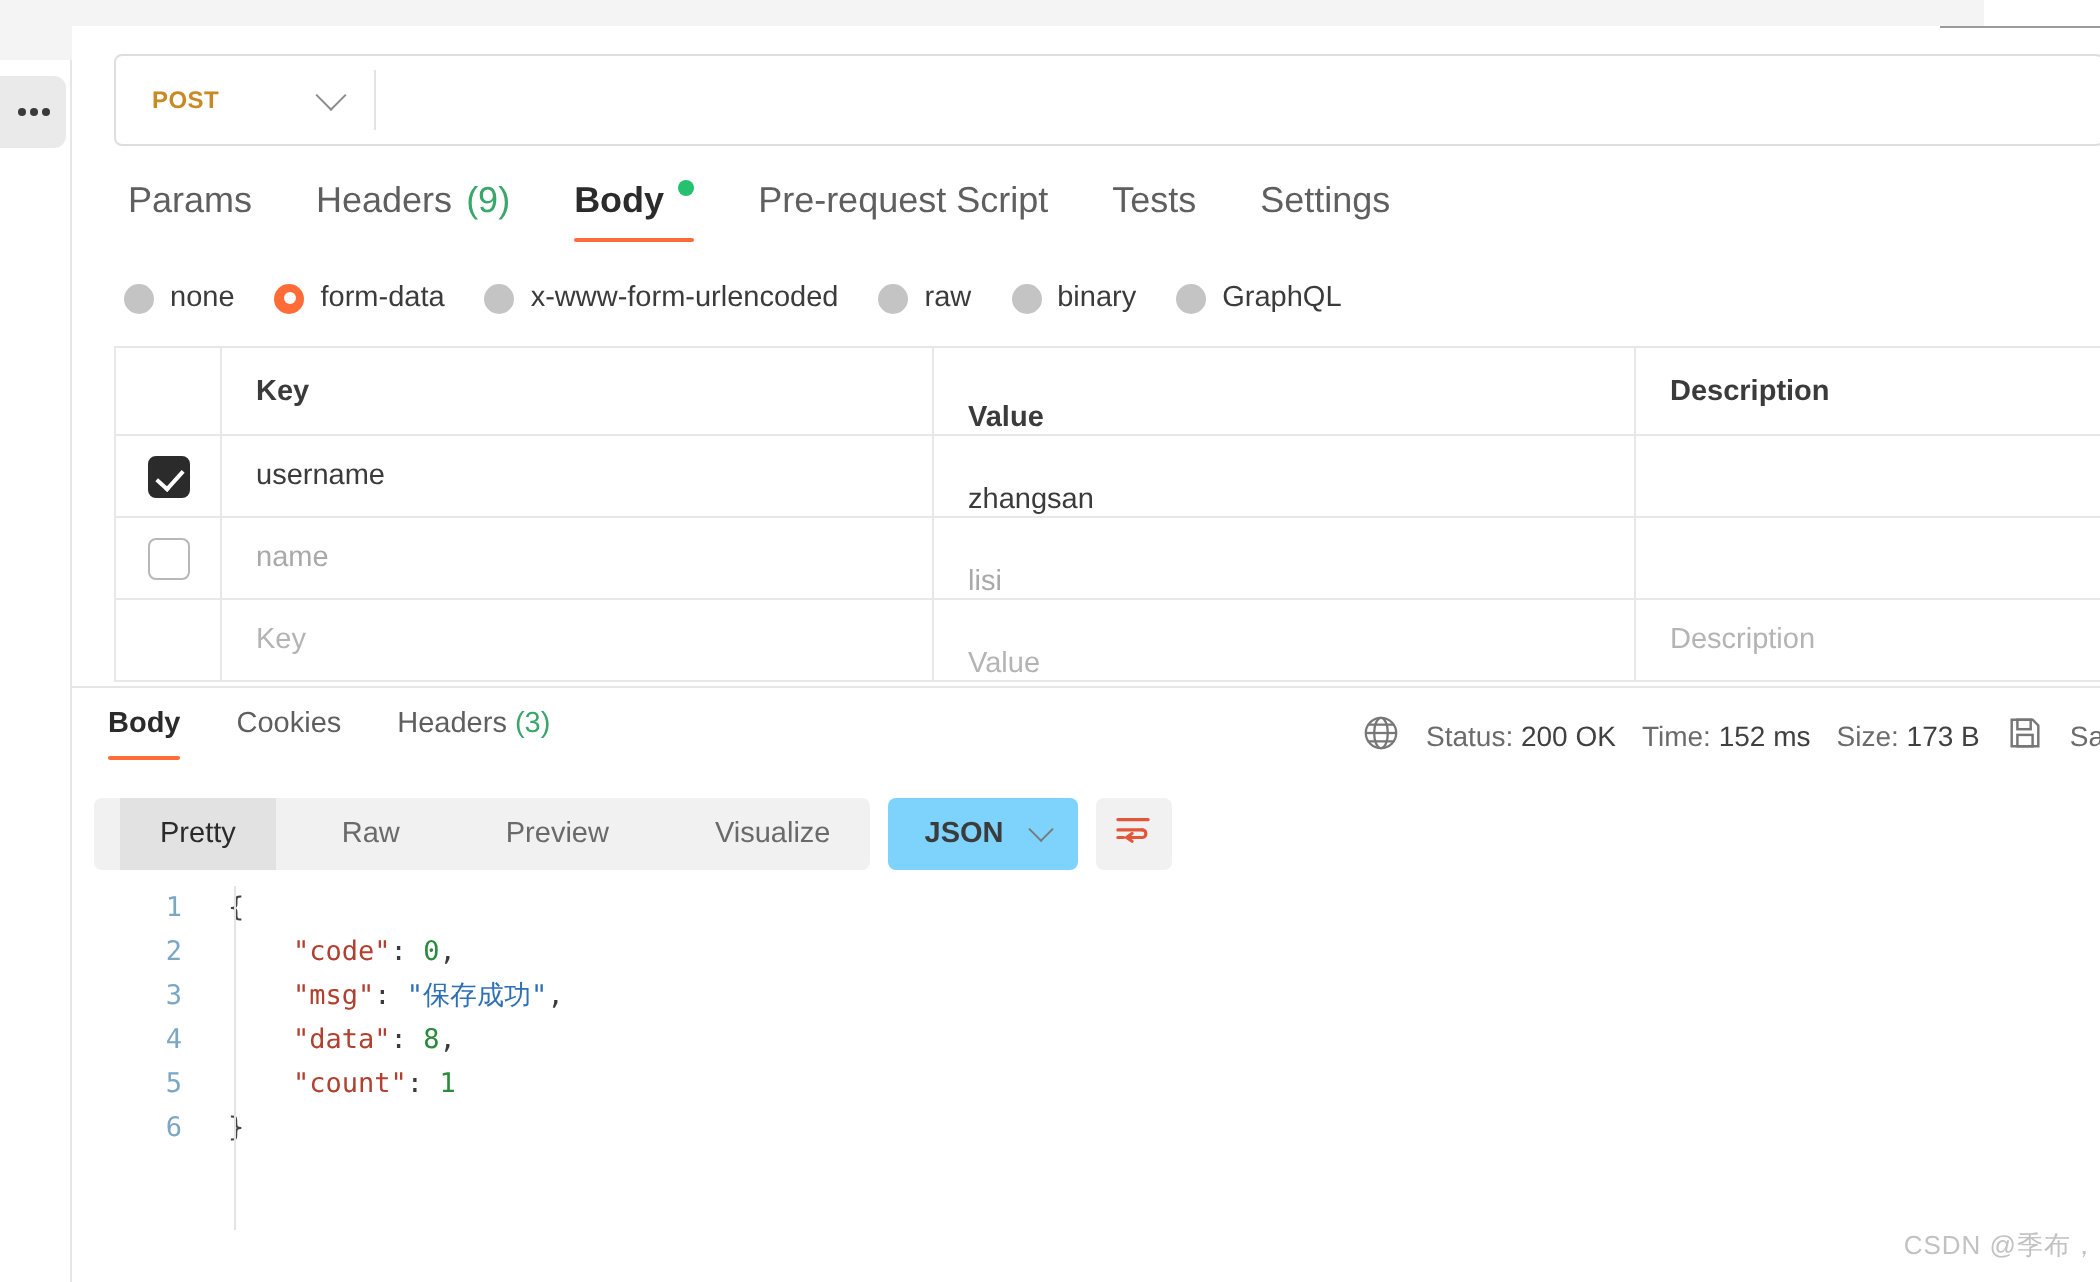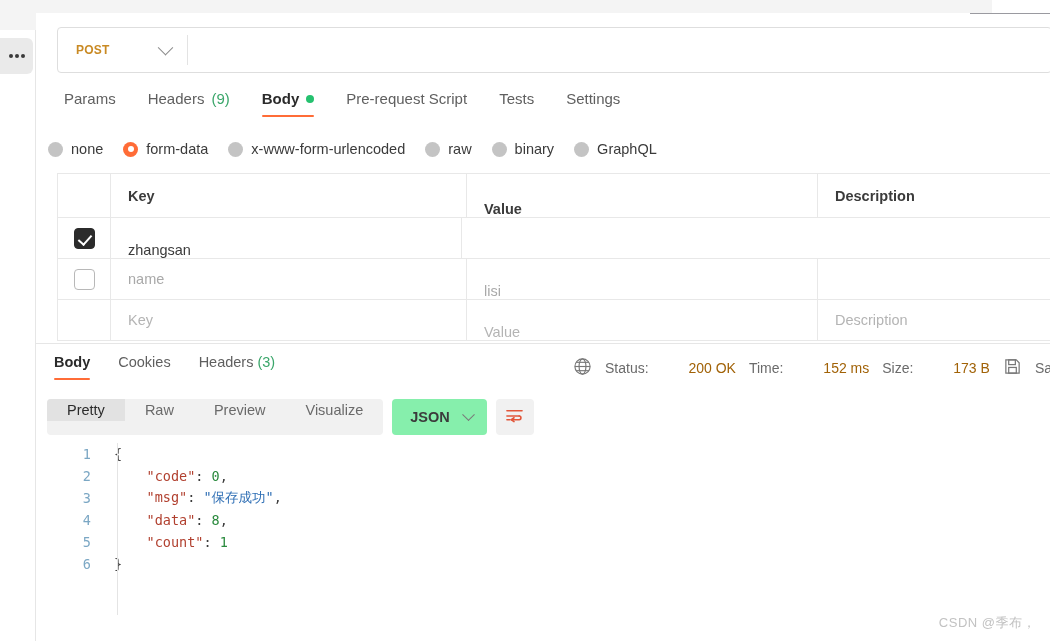--- a/index.html
+++ b/index.html
@@ -73,38 +73,38 @@
     font-family: "Liberation Sans", sans-serif; font-size: 15px;
     color: #3d3d3d; padding-left: 17px;
   }
 
   
   .req-tabs {
     position: absolute; left: 48px; top: 86px; height: 38px;
     display: flex; align-items: flex-start; gap: 0;
   }
   .req-tab {
-    position: relative; padding: 4px 16px 12px 16px; font-size: 15px;
+    position: relative; padding: 4px 16px 12px 16px; font-size: 18px;
     color: #5f5f5f; cursor: pointer; white-space: nowrap;
-    display: flex; align-items: center; gap: 7px;
+    display: flex; gap: 7px;
   }
   .req-tab.active { color: #2b2b2b; font-weight: bold; }
   .req-tab.active::after {
     content: ""; position: absolute; left: 16px; right: 16px; bottom: 2px;
     height: 2.5px; background: #ff6c37; border-radius: 2px;
   }
   .greendot {
     width: 8px; height: 8px; border-radius: 50%; background: #25c16f;
     display: inline-block;
   }
   .req-tab .cnt { color: #3aa66a; font-weight: normal; }
 
   
   .radio-row {
-    position: absolute; left: 48px; top: 138px; height: 22px;
+    position: absolute; left: 62px; top: 138px; height: 22px;
     display: flex; align-items: center; gap: 20px;
   }
   .radio-item { display: flex; align-items: center; gap: 8px; cursor: pointer; }
   .radio-dot {
     width: 15px; height: 15px; border-radius: 50%; background: #c4c4c4;
     position: relative; flex: none;
   }
   .radio-item.sel .radio-dot { background: #ff6c37; }
   .radio-item.sel .radio-dot::after {
     content: ""; position: absolute; left: 4.5px; top: 4.5px;
@@ -160,41 +160,41 @@
     content: ""; position: absolute; left: 14px; right: 14px; bottom: 1px;
     height: 2.5px; background: #ff6c37; border-radius: 2px;
   }
   .resp-tab .cnt { color: #3aa66a; font-weight: normal; }
 
   .resp-meta {
     position: absolute; right: -2px; top: 355px; height: 26px;
     display: flex; align-items: center; gap: 13px; font-size: 14px;
   }
   .meta-item { color: #6b6b6b; white-space: nowrap; }
-  .meta-item b { color: #a16207; font-weight: normal; margin-left: 36px; }
+  .meta-item b { color: #404040; font-weight: normal; }
   .globe-icon, .save-icon { display: inline-block; }
   .save-txt { color: #6b6b6b; font-size: 14px; }
 
   
   .viewer-bar {
     position: absolute; left: 47px; top: 399px; height: 36px;
     display: flex; align-items: center; gap: 9px;
   }
   .seg {
     display: flex; background: #f1f1f1; border-radius: 4px; overflow: hidden;
     height: 36px;
   }
   .seg-btn {
-    padding: 0 20px; height: 22px; display: flex; align-items: center;
-    font-size: 14.5px; color: #6a6a6a; cursor: pointer; white-space: nowrap;
+    padding: 0 20px; height: 36px; display: flex; align-items: center;
+    font-size: 14.5px; color: #6a6a6a; cursor: pointer; white-space: nowrap; margin-left: 13px;
   }
   .seg-btn.active { background: #e2e2e2; color: #2b2b2b; }
   .pill {
     display: flex; align-items: center; gap: 14px; height: 36px;
-    background: #86efac; border-radius: 4px; padding: 0 14px 0 18px;
+    background: #7dd3fc; border-radius: 4px; padding: 0 14px 0 18px;
     cursor: pointer;
   }
   .pill-label { font-size: 14.5px; color: #3b3b3b; font-weight: bold; }
   .pill .chev {
     width: 9px; height: 9px; border-right: 1.6px solid #7a7a7a;
     border-bottom: 1.6px solid #7a7a7a; transform: rotate(45deg) translate(-2px,-2px);
   }
   .wrap-btn {
     width: 38px; height: 36px; background: #f1f1f1; border-radius: 4px;
     display: flex; align-items: center; justify-content: center; cursor: pointer;
@@ -215,21 +215,21 @@
     background: #e4e4e4;
   }
   .ctext { white-space: pre; color: #2b2b2b; padding-left: 10px; }
   .t-brace { color: #444; }
   .t-key   { color: #b1402f; }
   .t-num   { color: #2b8a3e; }
   .t-str   { color: #2f6fb5; }
   .t-punct { color: #3b3b3b; }
 
   .watermark {
-    position: absolute; right: 14px; bottom: 9px; font-size: 13px;
+    position: absolute; right: 1px; bottom: 9px; font-size: 13px;
     color: #c2c2c2; letter-spacing: .5px; white-space: nowrap;
   }
 </style>
 </head>
 <body>
 
 <div id="app">
 
   <div class="left-rail">
     <div class="rail-topstrip"></div>
@@ -316,20 +316,23 @@
           <span class="th">Value</span>
         </div>
       <div class="c-desc">
           <span class="th">Description</span>
         </div>
     </div>
     <div id="kvRows">
         <div class="kv-row data">
           <div class="c-check">
             <div class="cbox on"></div>
+          </div>
+          <div class="c-key">
+            <span class="td">username</span>
           </div>
           <div class="c-val">
             <span class="td">zhangsan</span>
           </div>
           <div class="c-desc">
             <span class="td"></span>
           </div>
         </div>
         <div class="kv-row data">
           <div class="c-check">

